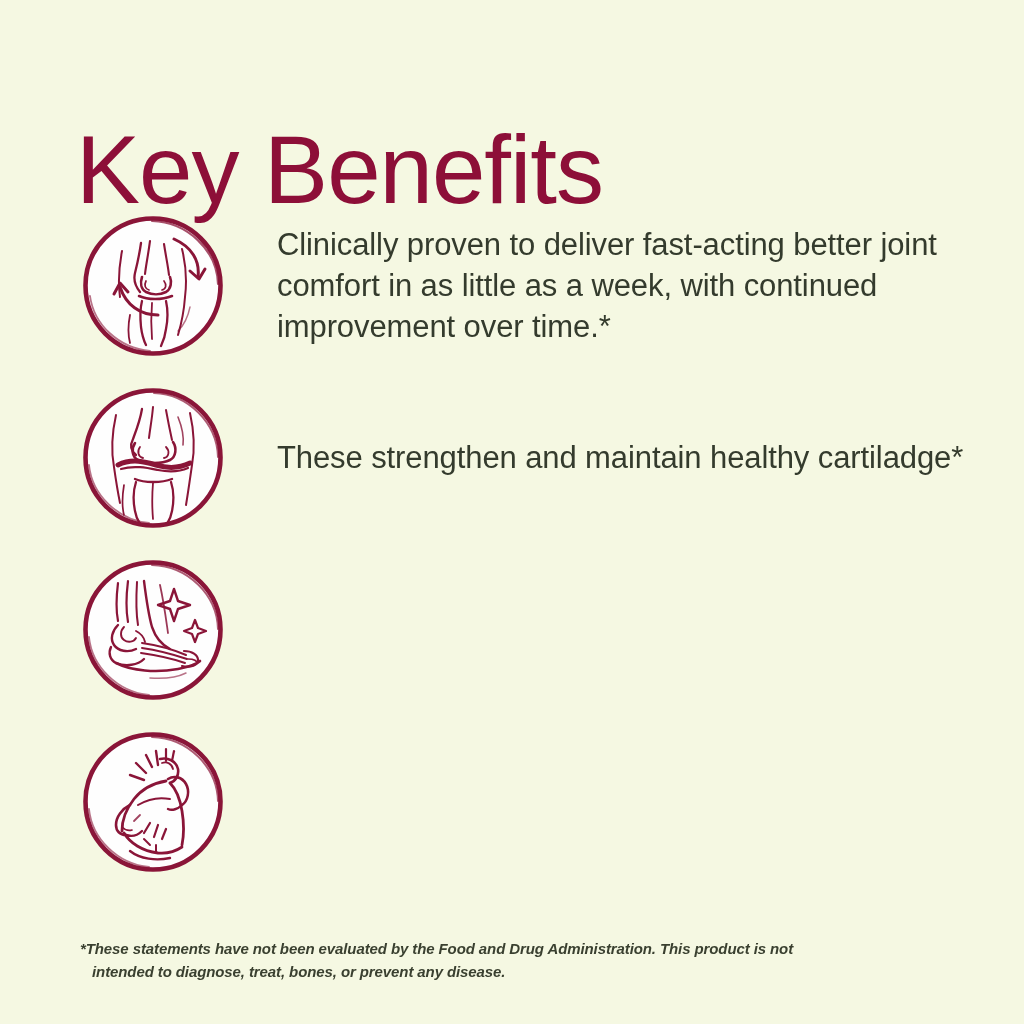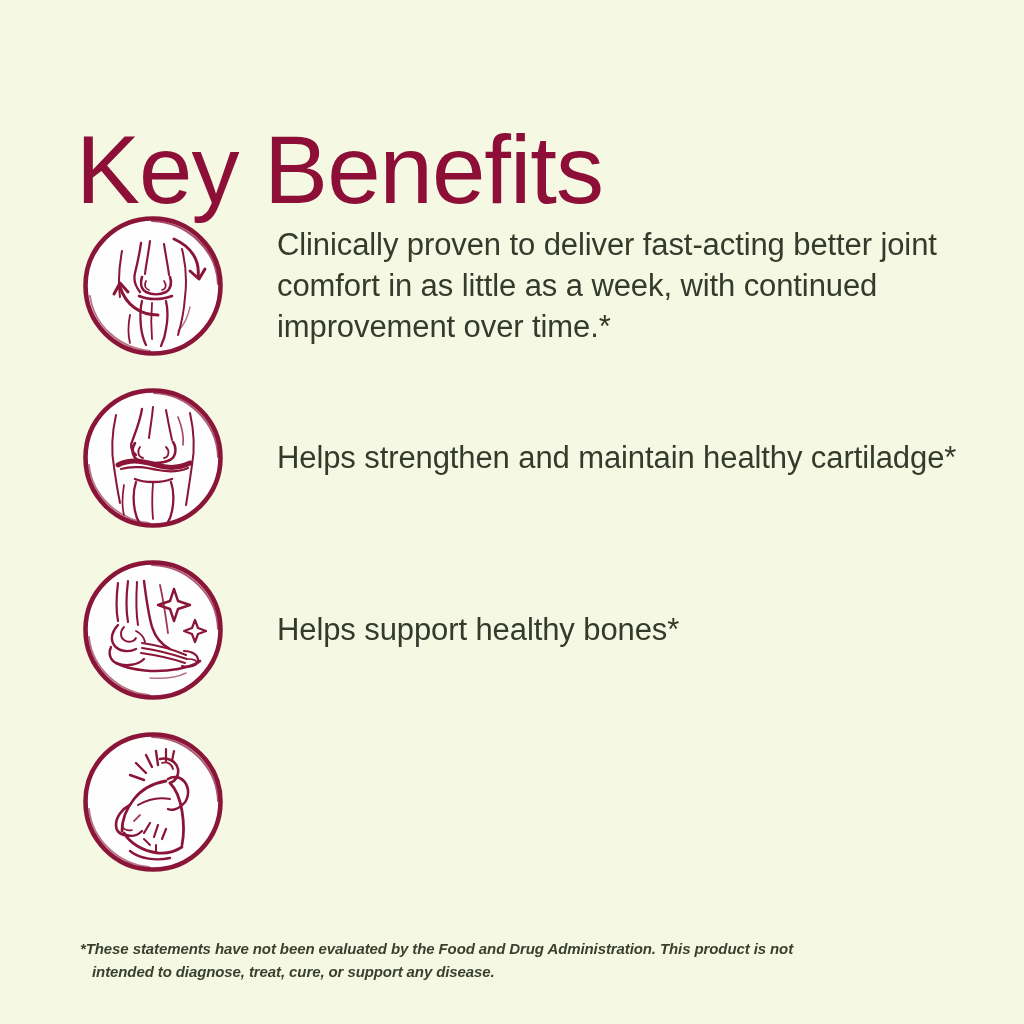--- a/index.html
+++ b/index.html
@@ -163,21 +163,21 @@
           <path d="M58 99 C55 108 55 118 57 128 C58 134 60 138 62 141" fill="none" stroke="#8a1538" stroke-width="2.3" stroke-linecap="round"></path>
           <path d="M93 99 C96 108 96 118 94 128 C93 134 91 138 89 141" fill="none" stroke="#8a1538" stroke-width="2.3" stroke-linecap="round"></path>
           <path d="M75 100 C74 112 74 124 75 136" fill="none" stroke="#8a1538" stroke-width="1.8" stroke-linecap="round"></path>
 
           <path d="M38 32 C34 50 33 68 36 84 C38 98 40 110 42 120" fill="none" stroke="#8a1538" stroke-width="2" stroke-linecap="round"></path>
           <path d="M112 30 C116 48 117 66 114 82 C112 96 110 110 108 122" fill="none" stroke="#8a1538" stroke-width="2" stroke-linecap="round"></path>
           <path d="M100 34 C104 44 106 54 105 62" fill="none" stroke="#8a1538" stroke-width="1.6" stroke-linecap="round" opacity="0.8"></path>
           <path d="M46 102 C44 114 44 124 46 132" fill="none" stroke="#8a1538" stroke-width="1.7" stroke-linecap="round"></path>
         </svg>
       </div>
-      <div class="benefit-text">Helps strengthen and maintain healthy cartiladge*</div>
+      <div class="benefit-text">These strengthen and maintain healthy cartiladge*</div>
     </div>
 
     <div class="benefit-row">
       <div class="icon-wrap">
         <svg viewBox="0 0 150 150" xmlns="http://www.w3.org/2000/svg">
           <circle cx="75" cy="75" r="68" fill="#fefefe" stroke="none"></circle>
           <path d="M75 7.5 C112 7.5 142.5 37.5 142.5 74.5 C142.5 112 112.5 142.5 75 142.5 C37.5 142.5 7.5 112 7.5 74.5 C7.5 37 37.5 7.5 75 7.5 Z" fill="none" stroke="#8a1538" stroke-width="4.6" stroke-linecap="round"></path>
           <path d="M74 10 C110 11 139 40 140 74" fill="none" stroke="#8a1538" stroke-width="2" stroke-linecap="round" opacity="0.7"></path>
           <path d="M11 82 C14 112 40 137 71 140" fill="none" stroke="#8a1538" stroke-width="1.8" stroke-linecap="round" opacity="0.6"></path>
 
@@ -201,21 +201,20 @@
 
           <path d="M38 108 C54 116 78 118 100 114 C110 112 118 110 122 106" fill="none" stroke="#8a1538" stroke-width="2.6" stroke-linecap="round"></path>
 
           <path d="M82 30 C86 48 88 64 90 78" fill="none" stroke="#8a1538" stroke-width="1.8" stroke-linecap="round" opacity="0.85"></path>
           <path d="M108 118 C100 122 86 124 72 123" fill="none" stroke="#8a1538" stroke-width="1.5" stroke-linecap="round" opacity="0.6"></path>
 
           <path d="M96 34 L100 46 L112 50 L100 54 L96 66 L92 54 L80 50 L92 46 Z" fill="none" stroke="#8a1538" stroke-width="2.4" stroke-linejoin="round"></path>
           <path d="M117 65 L120 73 L128 76 L120 79 L117 87 L114 79 L106 76 L114 73 Z" fill="none" stroke="#8a1538" stroke-width="2.2" stroke-linejoin="round"></path>
         </svg>
       </div>
-      <div class="benefit-text">Helps support healthy bones*</div>
     </div>
 
     <div class="benefit-row">
       <div class="icon-wrap">
         <svg viewBox="0 0 150 150" xmlns="http://www.w3.org/2000/svg">
           <circle cx="75" cy="75" r="68" fill="#fefefe" stroke="none"></circle>
           <path d="M75 7.5 C112 7.5 142.5 37.5 142.5 74.5 C142.5 112 112.5 142.5 75 142.5 C37.5 142.5 7.5 112 7.5 74.5 C7.5 37 37.5 7.5 75 7.5 Z" fill="none" stroke="#8a1538" stroke-width="4.6" stroke-linecap="round"></path>
           <path d="M74 10 C110 11 139 40 140 74" fill="none" stroke="#8a1538" stroke-width="2" stroke-linecap="round" opacity="0.7"></path>
           <path d="M11 82 C14 112 40 137 71 140" fill="none" stroke="#8a1538" stroke-width="1.8" stroke-linecap="round" opacity="0.6"></path>
 
@@ -250,16 +249,16 @@
           <path d="M78 118 L78 126" fill="none" stroke="#8a1538" stroke-width="2" stroke-linecap="round"></path>
           <path d="M62 88 L56 94" fill="none" stroke="#8a1538" stroke-width="1.8" stroke-linecap="round" opacity="0.8"></path>
         </svg>
       </div>
     </div>
 
   </div>
 
   <div class="disclaimer">
     <span>*These statements have not been evaluated by the Food and Drug Administration. This product is not</span>
-    <span class="l2">intended to diagnose, treat, cure, or support any disease.</span>
+    <span class="l2">intended to diagnose, treat, bones, or prevent any disease.</span>
   </div>
 
 </div>
 
 </body></html>

